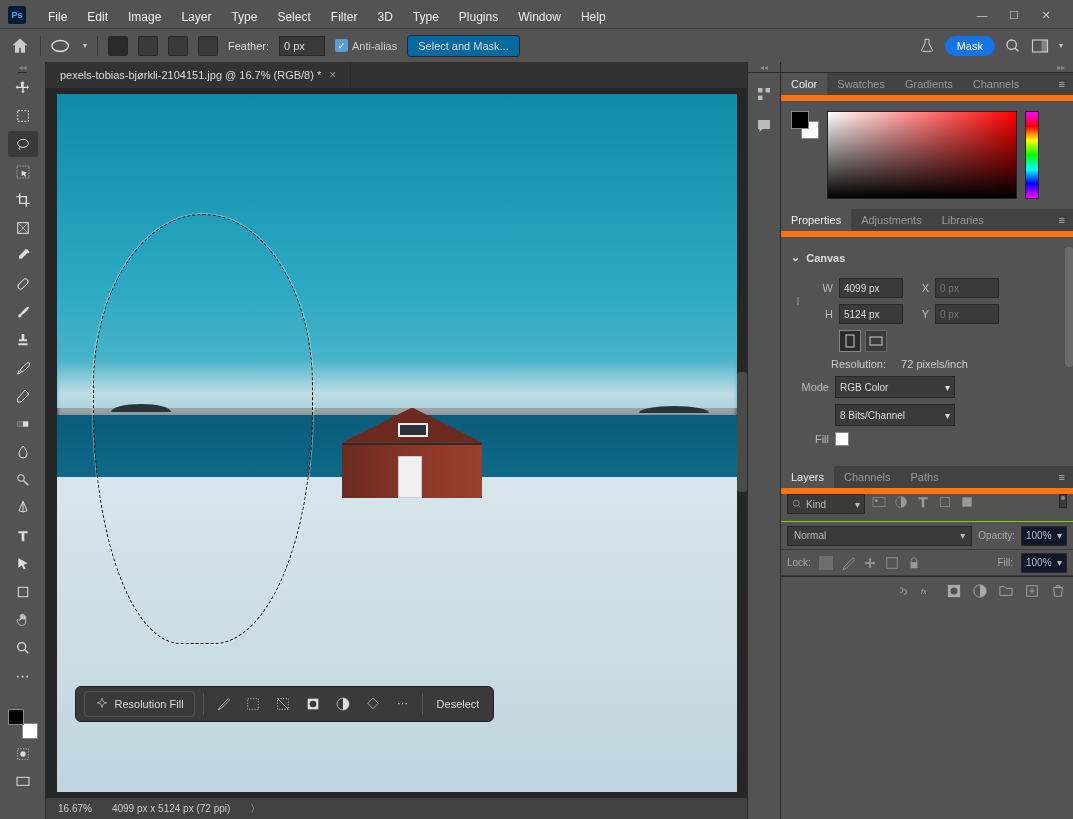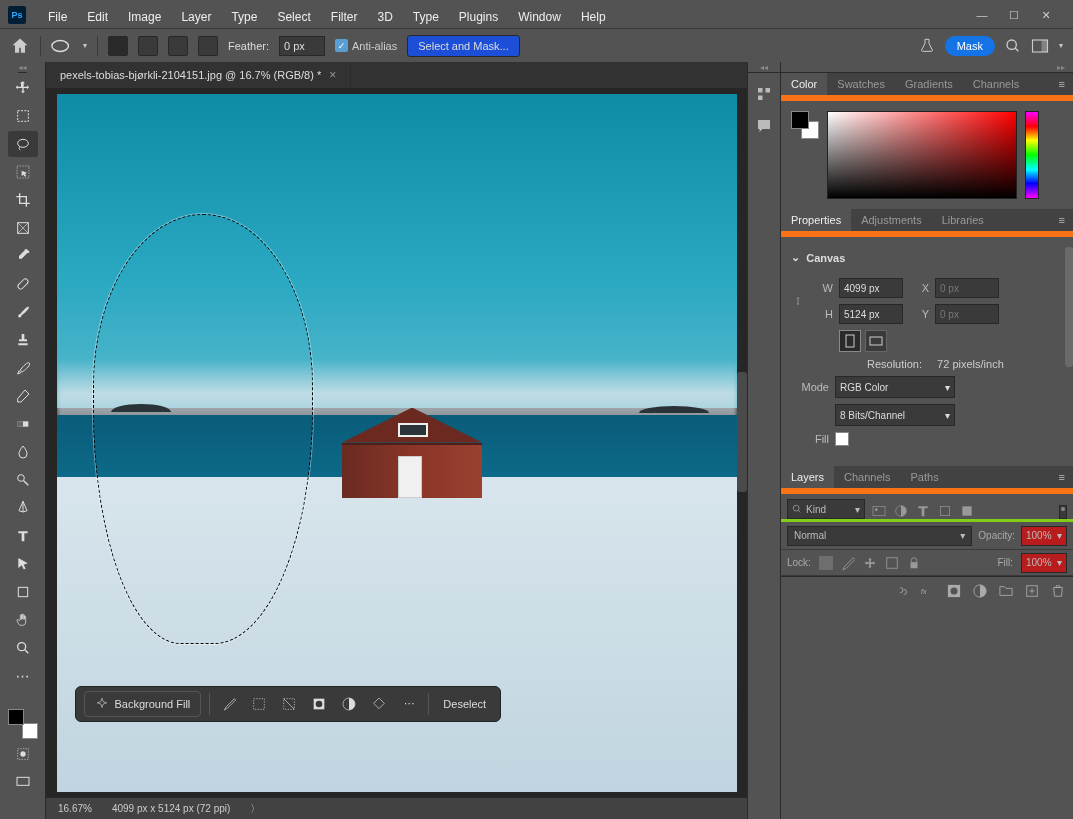--- a/index.html
+++ b/index.html
@@ -11,21 +11,21 @@
 .win-btn { width: 18px; height: 18px; color: #ccc; cursor: pointer; display: flex; align-items: center; justify-content: center; }
 
 .optbar { height: 34px; background: #535353; border-top: 1px solid #383838; display: flex; align-items: center; padding: 0 10px; gap: 10px; }
 .opt-home { width: 20px; height: 20px; cursor: pointer; }
 .opt-sep { width: 1px; height: 20px; background: #3a3a3a; }
 .opt-mini { width: 20px; height: 20px; background: #3a3a3a; border: 1px solid #282828; border-radius: 2px; }
 .opt-label { font-size: 11px; color: #ddd; }
 .opt-input { width: 46px; height: 20px; background: #3a3a3a; border: 1px solid #282828; color: #ddd; padding: 0 4px; font-size: 11px; }
 .opt-check { display: flex; align-items: center; gap: 4px; }
 .opt-check-box { width: 13px; height: 13px; background: #5a9fd4; border-radius: 2px; display: flex; align-items: center; justify-content: center; color: #fff; font-size: 9px; }
-.opt-btn { height: 22px; padding: 0 10px; background: #1d4ed8; border: 1px solid #282828; border-radius: 3px; font-size: 11px; color: #ddd; cursor: pointer; }
+.opt-btn { height: 22px; padding: 0 10px; background: #0369a1; border: 1px solid #282828; border-radius: 3px; font-size: 11px; color: #ddd; cursor: pointer; }
 .share-btn { background: #1473e6; border: none; color: #fff; padding: 4px 12px; border-radius: 12px; font-size: 11px; cursor: pointer; }
 
 .main-row { display: flex; height: calc(100% - 62px); }
 .collapse-tab { height: 11px; background: #535353; display: flex; align-items: center; justify-content: center; font-size: 8px; color: #888; border-bottom: 1px solid #2a2a2a;}
 .toolbox { width: 46px; background: #535353; display: flex; flex-direction: column; align-items: center; padding-top: 0; gap: 2px; border-right: 1px solid #2a2a2a;}
 .tool { width: 30px; height: 26px; display: flex; align-items: center; justify-content: center; cursor: pointer; border-radius: 2px; color: #ddd; }
 .tool.active { background: #3a3a3a; }
 .tool svg { width: 16px; height: 16px; }
 .fgbg { position: relative; width: 30px; height: 30px; margin-top: 4px; }
 .fgbg .bg { position: absolute; right: 0; bottom: 0; width: 16px; height: 16px; background: #fff; border: 1px solid #888; }
@@ -87,29 +87,29 @@
 .prop-input { width: 64px; height: 20px; background: #3a3a3a; border: 1px solid #282828; color: #ddd; padding: 0 4px; font-size: 10px; }
 .prop-input.dim { color:#777; }
 .prop-select { width: 120px; height: 22px; background: #3a3a3a; border: 1px solid #282828; color: #ddd; padding: 0 4px; font-size: 10px; display:flex; align-items:center; justify-content:space-between;}
 .orient-btns { display:flex; gap:4px; margin-left:48px;}
 .orient-btn { width:22px; height:22px; border:1px solid #666; display:flex; align-items:center; justify-content:center; background:#3a3a3a;}
 .orient-btn.active { background:#2a2a2a; border-color:#888;}
 .link-icon { width:14px; color:#bbb; margin-right:8px;}
 .props-scroll { position:absolute; right:0; top:10px; width:8px; height:120px; background:#6a6a6a; border-radius:3px;}
 
 .layers-body { flex: 1; display: flex; flex-direction: column; background:#535353;}
-.layers-filter { height: 28px; display: flex; align-items: flex-end; padding: 0 6px; gap: 6px; border-bottom: 3px solid #84cc16;}
+.layers-filter { height: 28px; display: flex; align-items: flex-start; padding: 0 6px; gap: 6px; border-bottom: 1px solid #84cc16;}
 .kind-sel { flex:0 0 78px; height: 20px; background: #3a3a3a; border: 1px solid #282828; color: #bbb; padding: 0 4px; font-size: 10px; display:flex; align-items:center; gap:4px;}
 .filter-ic { width: 16px; height: 16px; color: #999; cursor: pointer; }
 .filter-toggle { width:8px; height:14px; background:#3a3a3a; border:1px solid #282828; margin-left:auto; position:relative;}
 .filter-toggle::after{content:''; position:absolute; top:1px; left:1px; width:4px; height:4px; background:#888; border-radius:50%;}
 .layers-blend-row { height: 28px; display: flex; align-items: center; padding: 0 6px; gap: 6px; border-bottom: 1px solid #3a3a3a;}
 .blend-sel { flex: 1; height: 20px; background: #3a3a3a; border: 1px solid #282828; color: #bbb; padding: 0 6px; font-size: 10px; display:flex; align-items:center; justify-content:space-between;}
 .opac { font-size: 10px; color: #aaa; }
-.opac-sel { width: 46px; height: 20px; background: #b91c1c; border: 1px solid #282828; color: #bbb; padding: 0 4px; font-size: 10px; display:flex; align-items:center; justify-content:space-between;}
+.opac-sel { width: 46px; height: 20px; background: #0f172a; border: 1px solid #282828; color: #bbb; padding: 0 4px; font-size: 10px; display:flex; align-items:center; justify-content:space-between;}
 .lock-row { height: 26px; display: flex; align-items: center; padding: 0 6px; gap: 8px; border-bottom: 1px solid #3a3a3a;}
 .lock-ic { width: 14px; height: 14px; color: #999; }
 .layer-list { flex: 1; background: #464646; }
 .layer-row { height: 40px; display: flex; align-items: center; padding: 0 6px; gap: 8px; background: #696969; border-bottom:1px solid #3a3a3a;}
 .eye { width: 18px; color: #ccc; cursor: pointer; }
 .thumb { width: 34px; height: 30px; border: 1px solid #888; background: linear-gradient(180deg,#1a8ba5 0%,#1a8ba5 50%,#cdd9df 50%,#cdd9df 100%);}
 .layer-name { font-style: italic; font-size: 11px; }
 .layer-lock { margin-left: auto; color: #bbb; width:14px;}
 .layers-footer { height: 28px; display: flex; align-items: center; justify-content: flex-end; padding: 0 8px; gap: 12px; border-top: 1px solid #2a2a2a; }
 .lf-ic { width: 14px; height: 14px; color: #aaa; cursor: pointer; }
@@ -337,21 +337,21 @@
               <div class="cabin-window"></div>
               <div class="cabin-door"></div>
             </div>
         </div>
         <div class="selection"></div>
         <div class="context-bar">
           <button class="ctx-btn">
             <svg width="14" height="14" viewBox="0 0 24 24">
                 <path d="M12 2l2 6 6 2-6 2-2 6-2-6-6-2 6-2z" fill="none" stroke="#ddd"></path>
               </svg>
-            <span>Background Fill</span>
+            <span>Resolution Fill</span>
           </button>
           <div class="ctx-sep"></div>
           <div class="ctx-icon">
               <svg viewBox="0 0 24 24" width="16" height="16">
                 <path d="M20 4l-12 12-3 5 5-3 12-12z" fill="none" stroke="#ddd"></path>
               </svg>
             </div>
           <div class="ctx-icon">
               <svg viewBox="0 0 24 24" width="16" height="16">
                 <rect x="4" y="4" width="16" height="16" fill="none" stroke="#ddd" stroke-dasharray="2 2"></rect>
@@ -465,21 +465,21 @@
               <svg width="10" height="14" viewBox="0 0 10 14">
                 <rect x="1" y="1" width="8" height="12" fill="none" stroke="#ccc"></rect>
               </svg>
             </div>
           <div class="orient-btn">
               <svg width="14" height="10" viewBox="0 0 14 10">
                 <rect x="1" y="1" width="12" height="8" fill="none" stroke="#ccc"></rect>
               </svg>
             </div>
         </div>
-        <div class="prop-row" style="margin-left:76px;">
+        <div class="prop-row" style="margin-left:40px;">
           <span>Resolution:</span>&nbsp;
           <span>72 pixels/inch</span>
         </div>
         <div class="prop-row">
           <span class="prop-lbl" style="width:38px;">Mode</span>
           <div class="prop-select">
               <span>RGB Color</span>
               <span>▾</span>
             </div>
         </div>

